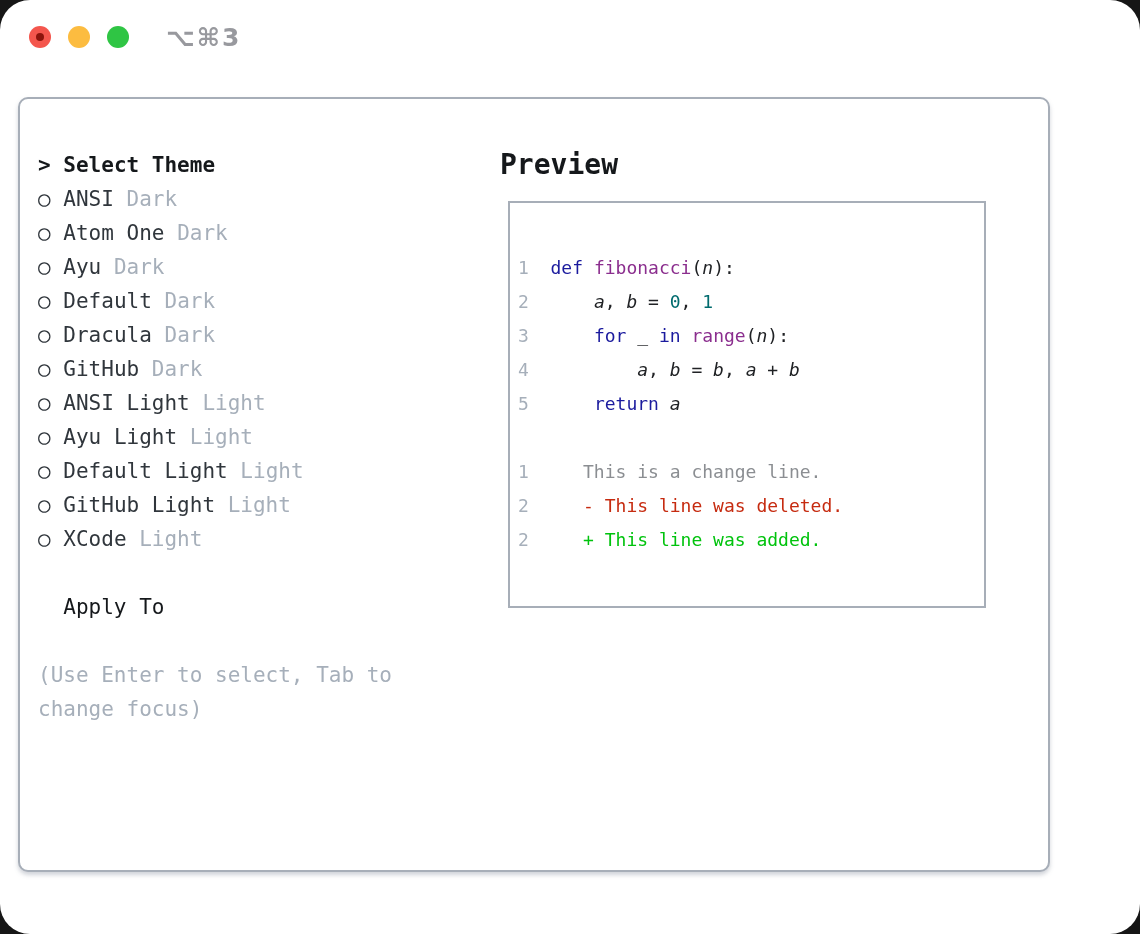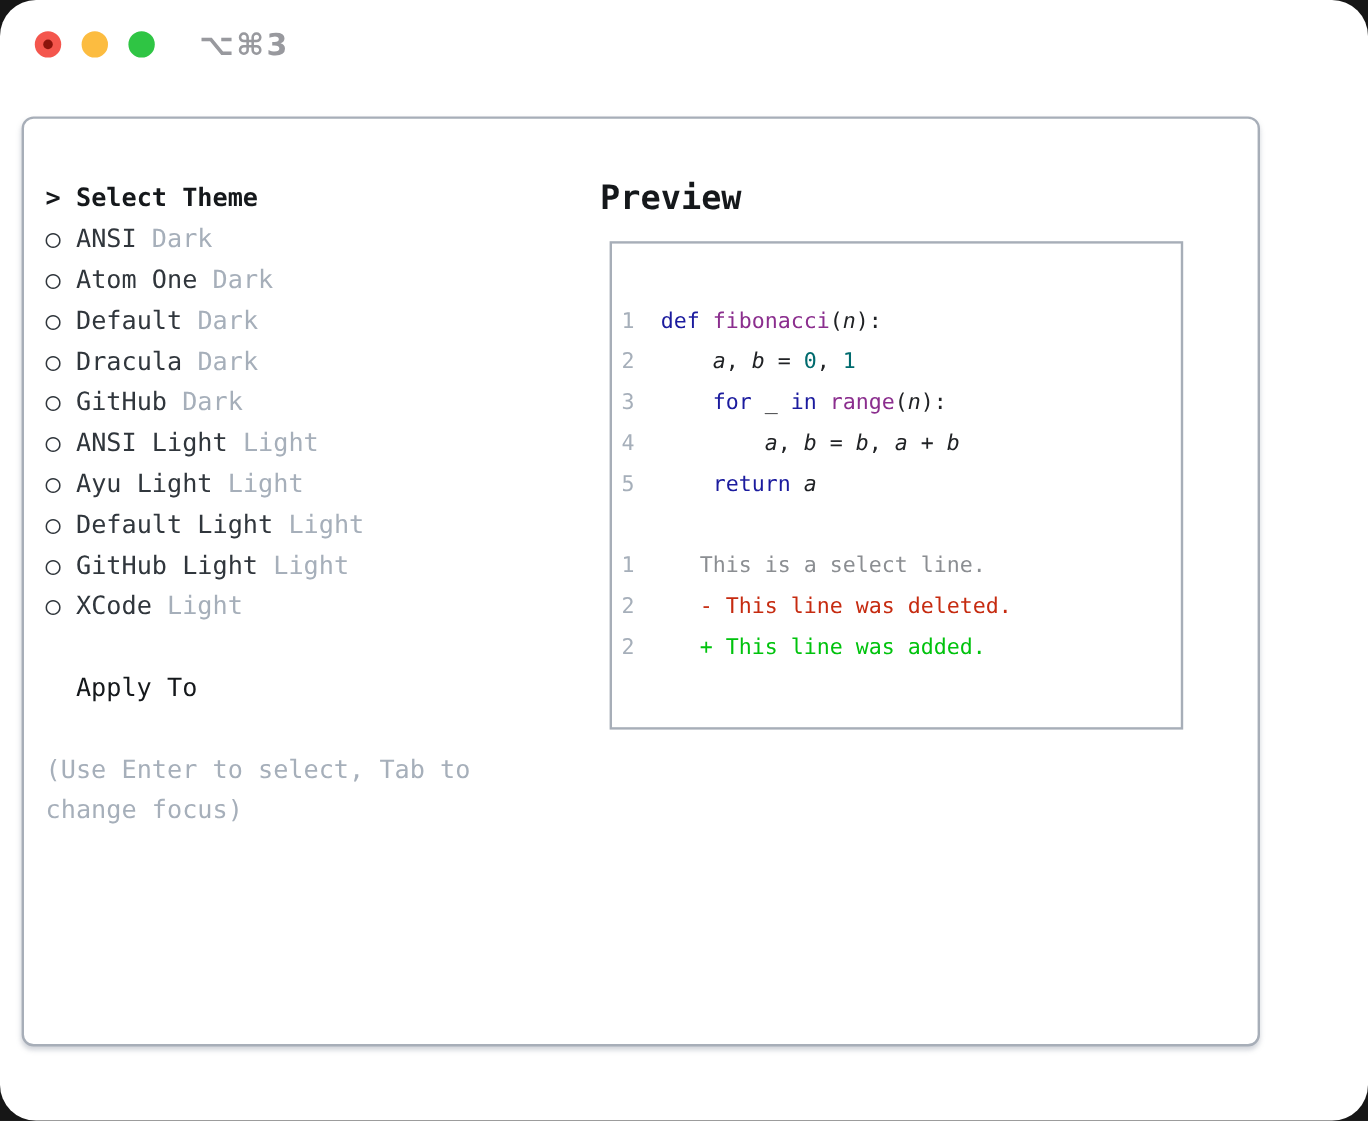--- a/index.html
+++ b/index.html
@@ -97,20 +97,21 @@
   <span class="titlebar-title">⌥⌘3</span>
 
   <div class="panel">
 
     <div class="left-col">
       <div class="row header-row"><span class="caret">&gt;</span><span> </span><span>Select Theme</span></div>
 
       <div id="theme-list">
           <div class="row"><span class="bullet off">○</span> <span class="theme-name ">ANSI</span> <span class="variant">Dark</span></div>
           <div class="row"><span class="bullet off">○</span> <span class="theme-name ">Atom One</span> <span class="variant">Dark</span></div>
+          <div class="row"><span class="bullet off">○</span> <span class="theme-name ">Ayu</span> <span class="variant">Dark</span></div>
           <div class="row"><span class="bullet off">○</span> <span class="theme-name ">Default</span> <span class="variant">Dark</span></div>
           <div class="row"><span class="bullet off">○</span> <span class="theme-name ">Dracula</span> <span class="variant">Dark</span></div>
           <div class="row"><span class="bullet off">○</span> <span class="theme-name ">GitHub</span> <span class="variant">Dark</span></div>
           <div class="row"><span class="bullet off">○</span> <span class="theme-name ">ANSI Light</span> <span class="variant">Light</span></div>
           <div class="row"><span class="bullet off">○</span> <span class="theme-name ">Ayu Light</span> <span class="variant">Light</span></div>
           <div class="row"><span class="bullet off">○</span> <span class="theme-name ">Default Light</span> <span class="variant">Light</span></div>
           <div class="row"><span class="bullet off">○</span> <span class="theme-name ">GitHub Light</span> <span class="variant">Light</span></div>
           <div class="row"><span class="bullet off">○</span> <span class="theme-name ">XCode</span> <span class="variant">Light</span></div>
         </div>
 
@@ -128,20 +129,20 @@
     <div class="preview-title">Preview</div>
 
     <div class="preview-box">
       <div class="code" id="code">
           <div class="code-line"><span class="tk-num">1</span><span class="tk-pln">  </span><span class="tk-kw">def</span><span class="tk-pln"> </span><span class="tk-fn">fibonacci</span><span class="tk-pln">(</span><span class="tk-var">n</span><span class="tk-pln">):</span></div>
           <div class="code-line"><span class="tk-num">2</span><span class="tk-pln">      </span><span class="tk-var">a</span><span class="tk-pln">, </span><span class="tk-var">b</span><span class="tk-pln"> = </span><span class="tk-lit">0</span><span class="tk-pln">, </span><span class="tk-lit">1</span></div>
           <div class="code-line"><span class="tk-num">3</span><span class="tk-pln">      </span><span class="tk-kw">for</span><span class="tk-pln"> </span><span class="tk-var">_</span><span class="tk-pln"> </span><span class="tk-kw">in</span><span class="tk-pln"> </span><span class="tk-fn">range</span><span class="tk-pln">(</span><span class="tk-var">n</span><span class="tk-pln">):</span></div>
           <div class="code-line"><span class="tk-num">4</span><span class="tk-pln">          </span><span class="tk-var">a</span><span class="tk-pln">, </span><span class="tk-var">b</span><span class="tk-pln"> = </span><span class="tk-var">b</span><span class="tk-pln">, </span><span class="tk-var">a</span><span class="tk-pln"> + </span><span class="tk-var">b</span></div>
           <div class="code-line"><span class="tk-num">5</span><span class="tk-pln">      </span><span class="tk-kw">return</span><span class="tk-pln"> </span><span class="tk-var">a</span></div>
           <div class="code-line"></div>
-          <div class="code-line"><span class="tk-num">1</span><span class="tk-pln">     </span><span class="tk-ctx">This is a select line.</span></div>
+          <div class="code-line"><span class="tk-num">1</span><span class="tk-pln">     </span><span class="tk-ctx">This is a change line.</span></div>
           <div class="code-line"><span class="tk-num">2</span><span class="tk-pln">     </span><span class="tk-del">- This line was deleted.</span></div>
           <div class="code-line"><span class="tk-num">2</span><span class="tk-pln">     </span><span class="tk-add">+ This line was added.</span></div>
         </div>
     </div>
 
   </div>
 </div>
 
 </body></html>

